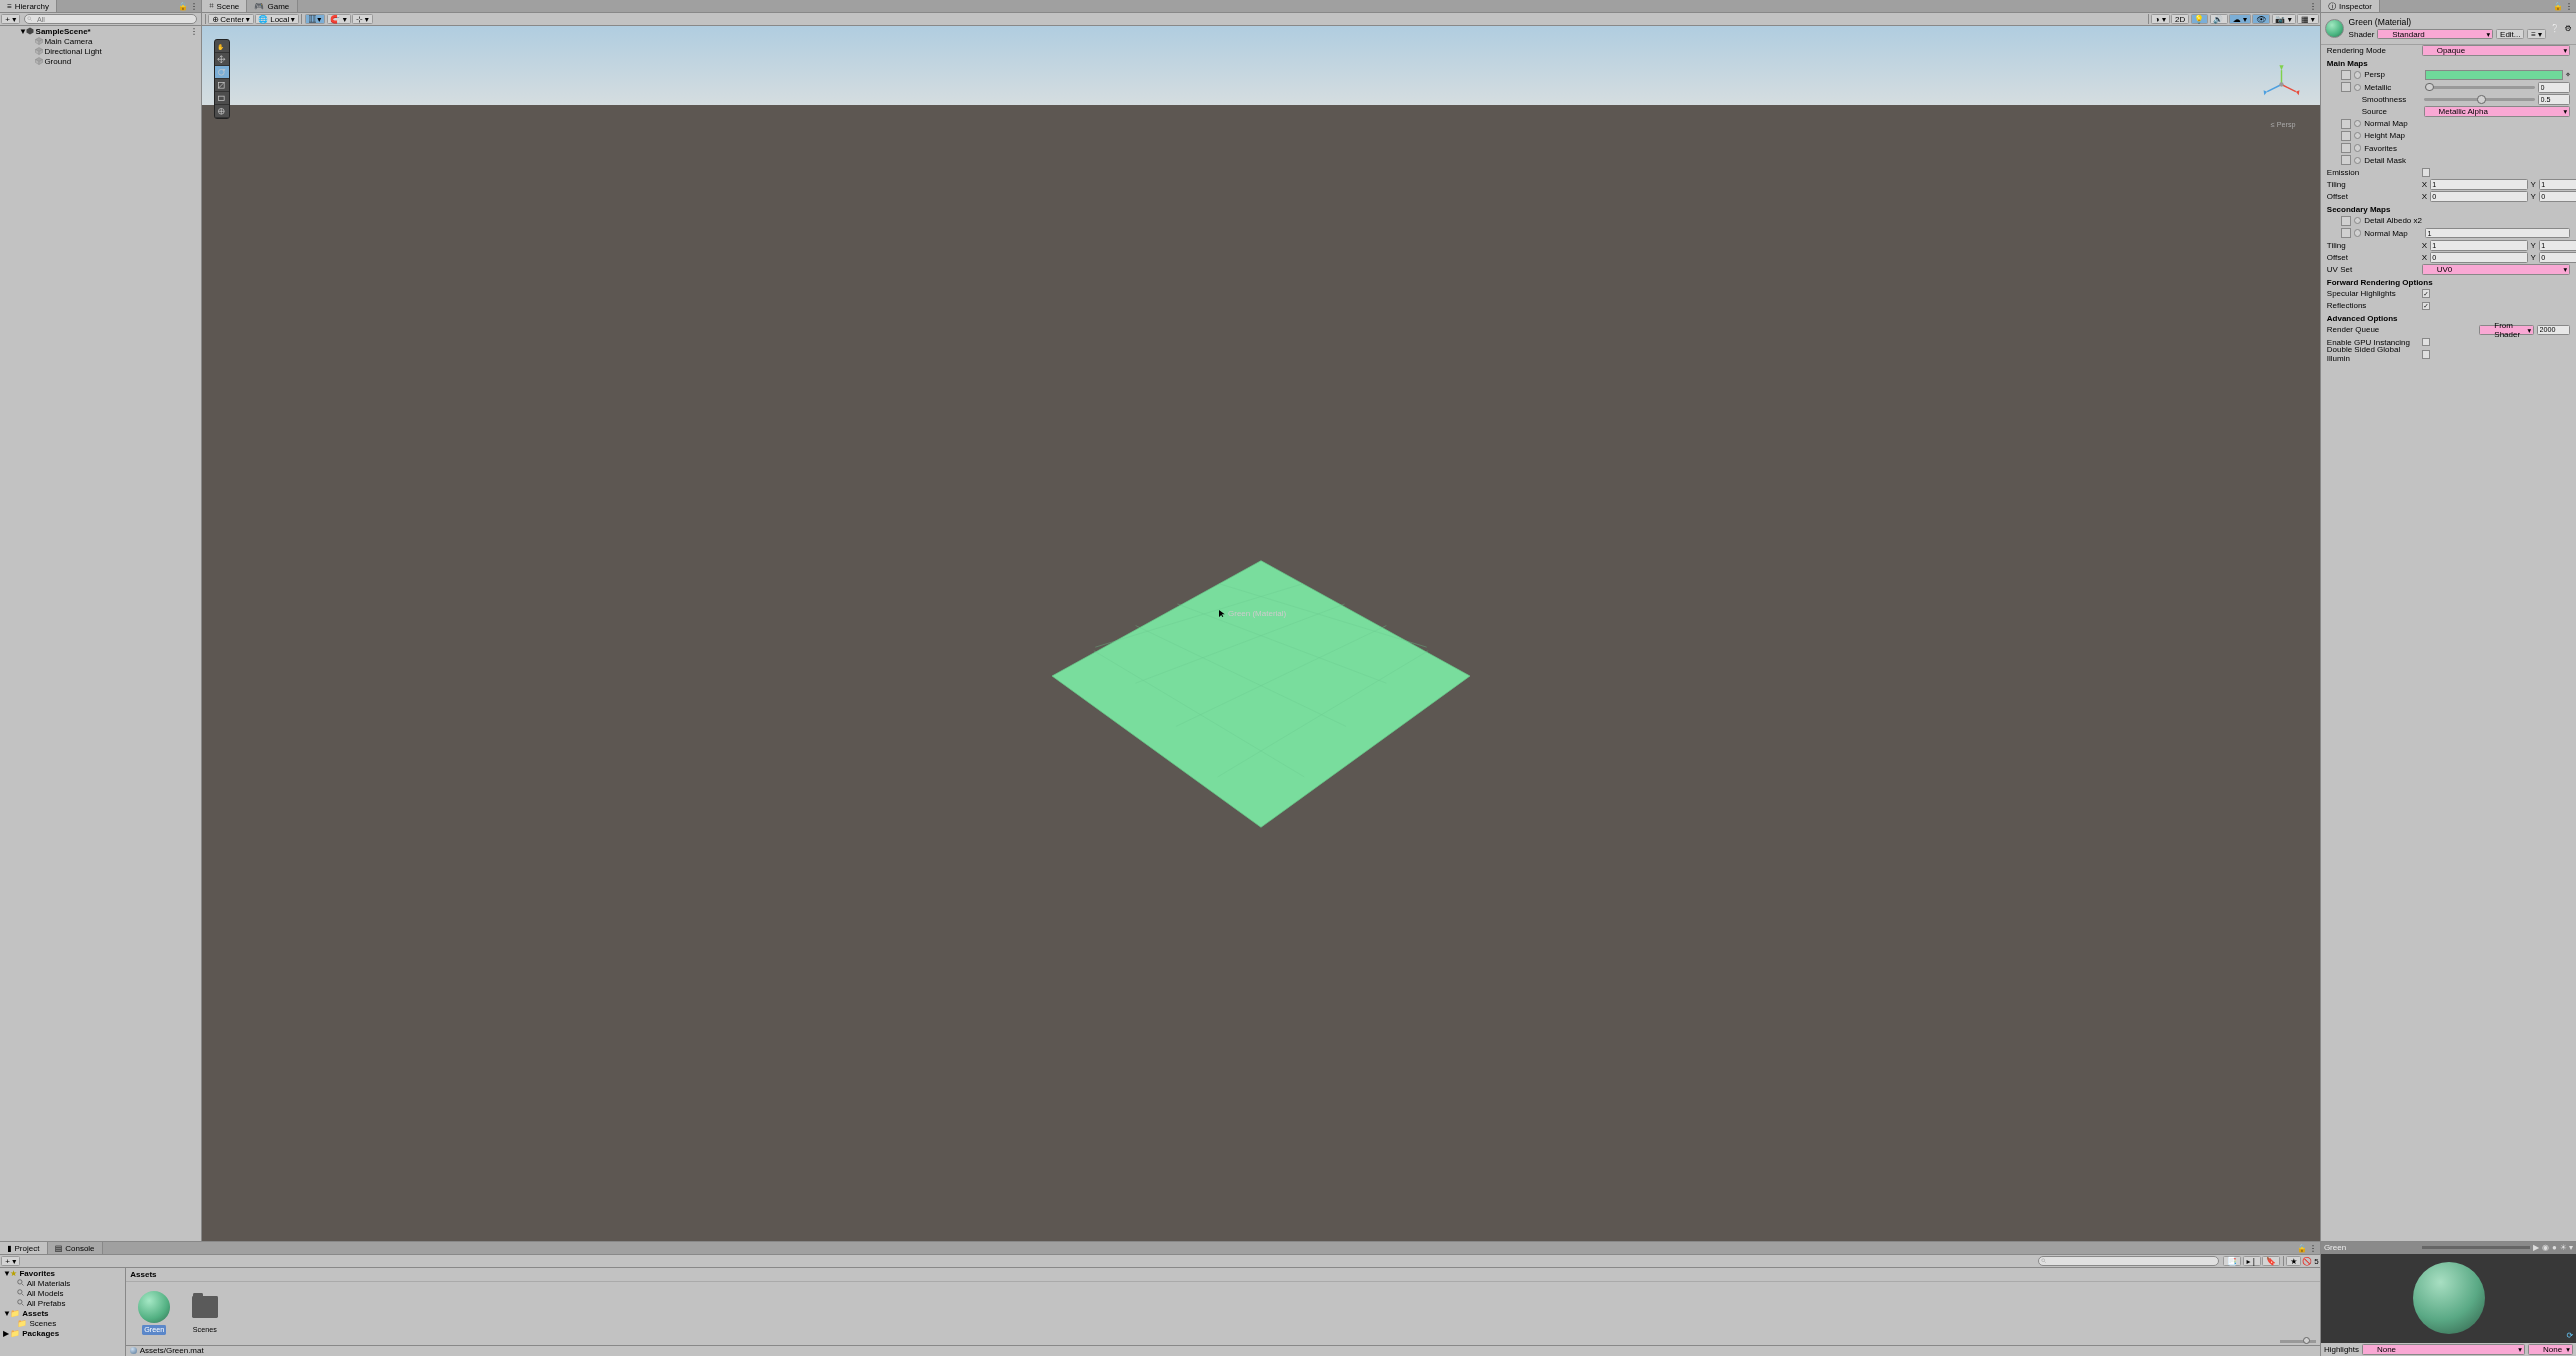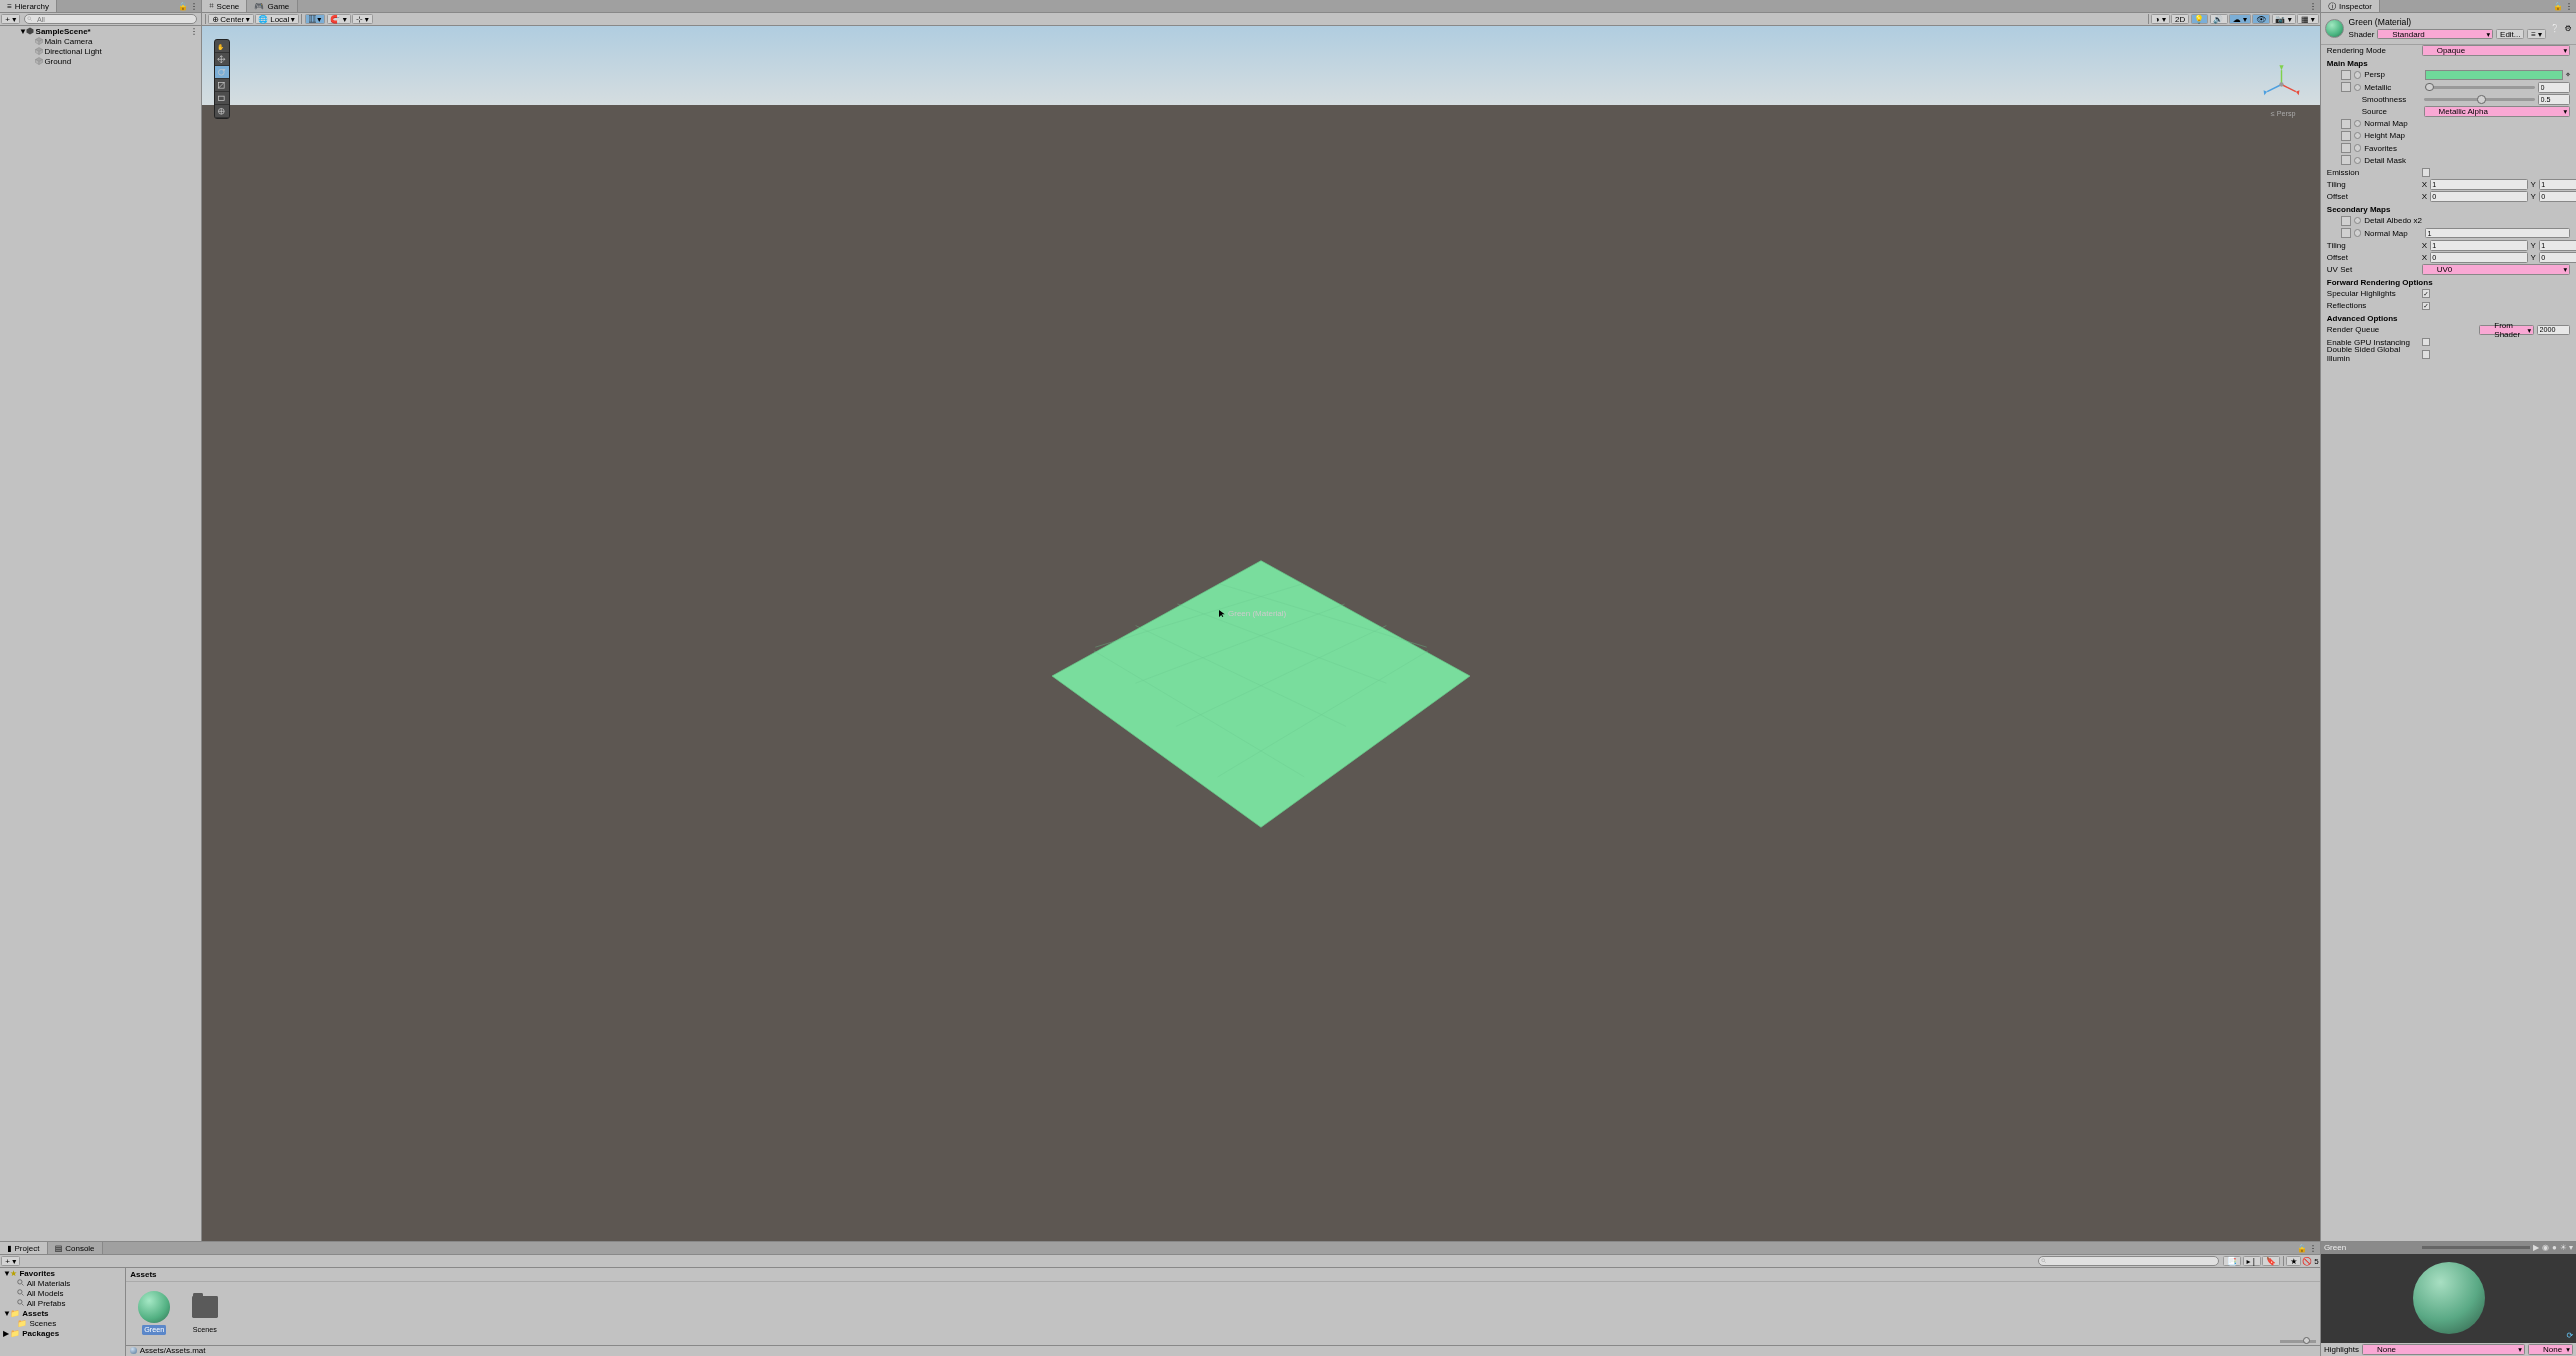--- a/index.html
+++ b/index.html
@@ -32,21 +32,21 @@
 
 .search-input { background: #e0e0e0; border: 0.7px solid #888; border-radius: 5.8px; padding: 0 4.3px 0 11.5px; height: 10px; font-size: 7.2px; width: 100%;}
 .search-wrap { position: relative; flex: 1; padding: 0.7px 2.9px;}
 .search-wrap svg { position: absolute; left: 5.8px; top: 2.2px; width: 5.8px; height: 5.8px; opacity: .5;}
 
 .scene-view { flex: 1; background: #5d5752; position: relative; overflow: hidden;}
 .sky { position: absolute; top: 0; left: 0; right: 0; height: 79px; background: linear-gradient(#b0cde0, #d5dde0);}
 .tool-palette { position: absolute; left: 11.5px; top: 13px; background: #4d4d4d; border: 0.7px solid #222; border-radius: 2.9px; display: flex; flex-direction: column; }
 .tool-palette .tp-btn { width: 14.4px; height: 13px; display:flex; align-items:center; justify-content:center; cursor:pointer; border-bottom:0.7px solid #333;}
 .tool-palette .tp-btn.active { background: #7baed6; }
-.persp-label { position: absolute; right: 24.5px; top: 83px; color: #aaa; font-size: 7.2px;}
+.persp-label { position: absolute; right: 24.5px; top: 94px; color: #aaa; font-size: 7.2px;}
 .gizmo { position: absolute; right: 17.3px; top: 37px; }
 .plane { position: absolute; left: 50%; top: 55%; transform: translate(-50%,-50%); }
 .cursor-label { position: absolute; left: 48%; top: 48%; color: #ccc; font-size: 7.2px; display:flex; align-items:center; gap:2.2px;}
 .drag-handle { position: absolute; left: 50%; top: 4.3px; width: 8.6px; height: 1.4px; background: #888; transform: translateX(-50%);}
 
 .inspector-header { display: flex; align-items: center; padding: 4.3px; gap: 4.3px; border-bottom: 0.7px solid #a0a0a0;}
 .mat-sphere-sm { width: 19px; height: 19px; border-radius: 50%; background: radial-gradient(circle at 35% 30%, #a0e8c0, #4ab581 60%, #2a7050); border:0.7px solid #888;}
 .prop-row { display: flex; align-items: center; padding: 0.7px 5.8px; height: 12.2px; gap: 2.9px;}
 .prop-label { flex: 0 0 92px; font-size: 8px;}
 .bold { font-weight: bold; }
@@ -496,21 +496,21 @@
               <div class="asset-label">Scenes</div>
             </div>
           </div>
           <div style="position:absolute; right:4.3px; bottom:13px; display:flex; align-items:center; gap:0;">
             <div style="width:36px;height:2.9px;background:#999;position:relative;">
                 <div style="position:absolute;right:15%;top:-2.9px;width:7.2px;height:7.2px;background:#d0d0d0;border:0.7px solid #666;border-radius:50%;"></div>
               </div>
           </div>
           <div class="status-bar">
             <span style="width:7.2px;height:7.2px;border-radius:50%;background:radial-gradient(circle at 35% 30%, #cde,#579);display:inline-block;"></span>
-            <span>Assets/Assets.mat</span>
+            <span>Assets/Green.mat</span>
           </div>
         </div>
       </div>
     </div>
 
     <div class="preview-pane">
       <div class="preview-header">
         <span style="color:#eee;">Green</span>
         <div class="spacer"></div>
         <div style="flex:0 0 108px;height:2.9px;background:#666;position:relative;"></div>

